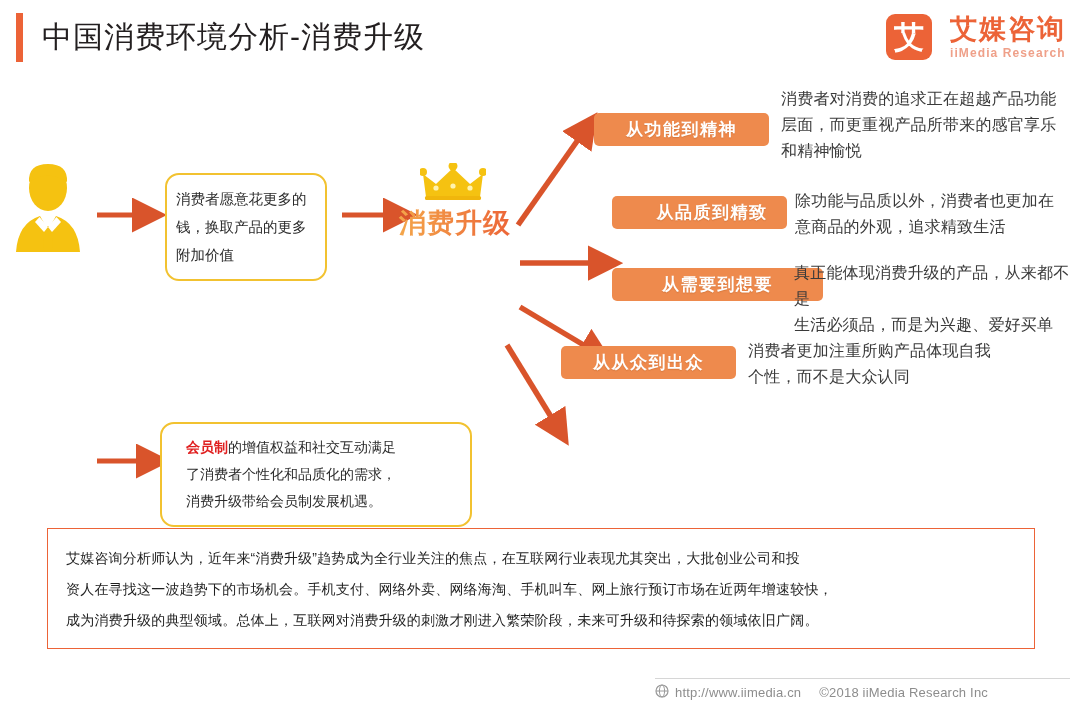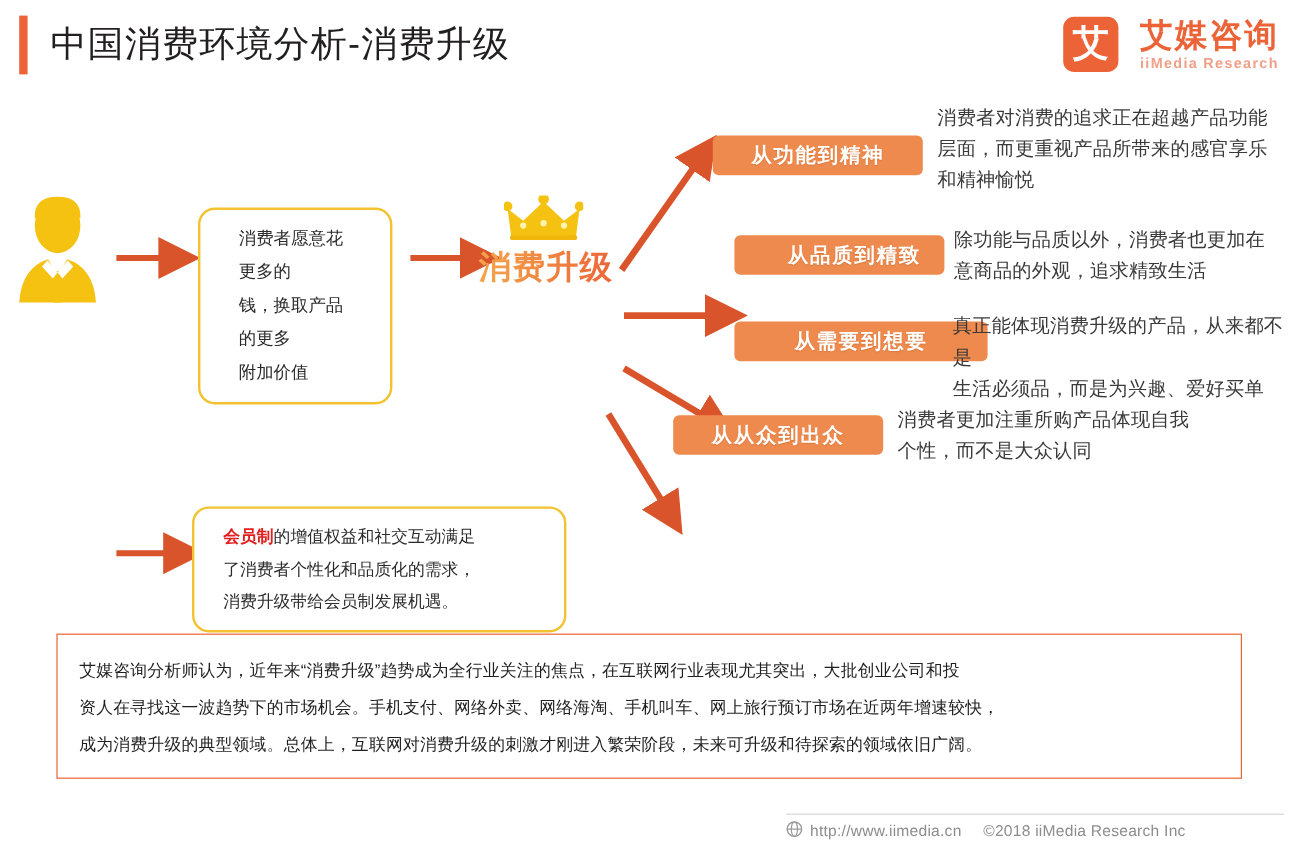--- a/index.html
+++ b/index.html
@@ -97,21 +97,21 @@
   
   .yellow-box {
     position: absolute;
     border: 2px solid #F2C230;
     border-radius: 14px;
     background: #ffffff;
     box-sizing: border-box;
     color: #2b2b2b;
     font-size: 14.5px;
     line-height: 28px;
-    padding: 10px 32px;
+    padding: 10px 9px;
   }
 
   
   .crown { position: absolute; left: 420px; top: 163px; width: 66px; height: 40px; }
   .center-label {
     position: absolute;
     left: 395px;
     top: 205px;
     width: 120px;
     text-align: center;

